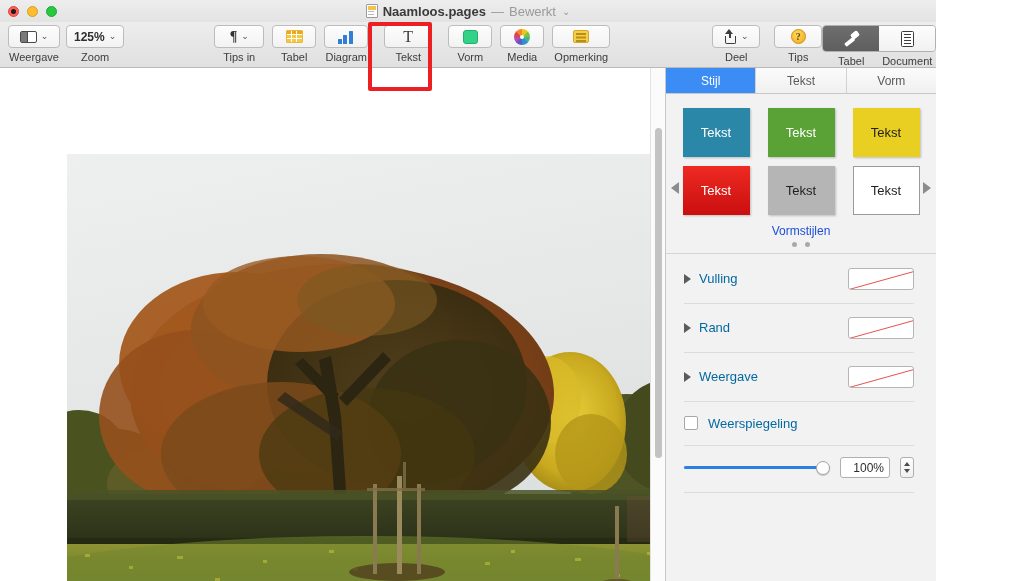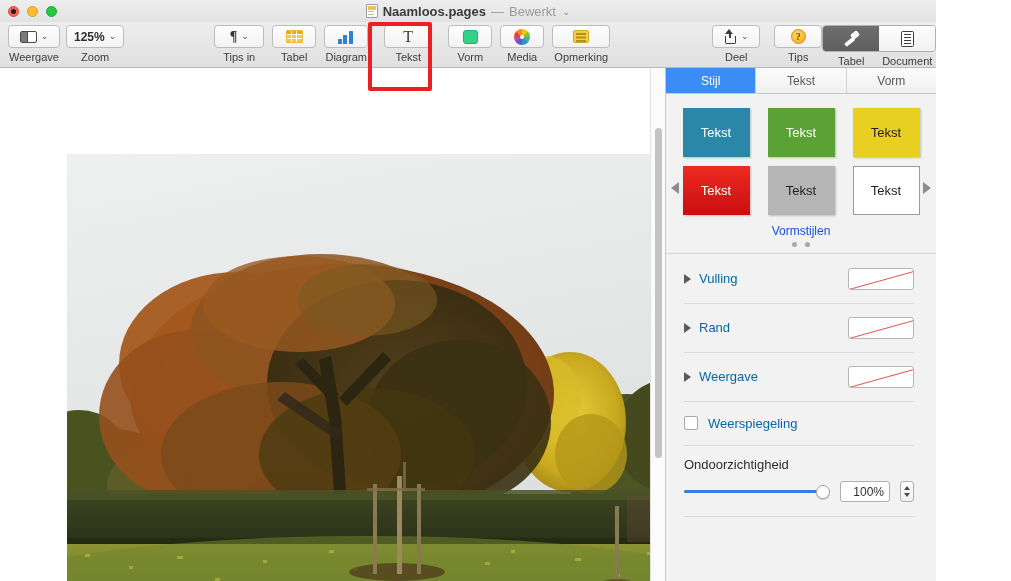--- a/index.html
+++ b/index.html
@@ -625,21 +625,20 @@
           <span class="row-label">Weergave</span>
           <span class="swatch-none"></span>
         </div>
 
         <div class="row row-sep checkrow">
           <span class="checkbox"></span>
           <span class="row-label">Weerspiegeling</span>
         </div>
 
         <div class="opacity-block">
-          <div class="opacity-title">Ondoorzichtigheid</div>
           <div class="opacity-ctl">
             <span class="slider">
               <span class="slider-track"></span>
               <span class="slider-fill"></span>
               <span class="slider-knob"></span>
             </span>
             <span class="num-field">100%</span>
             <span class="stepper">
               <i class="up"></i>
               <i class="dn"></i>

